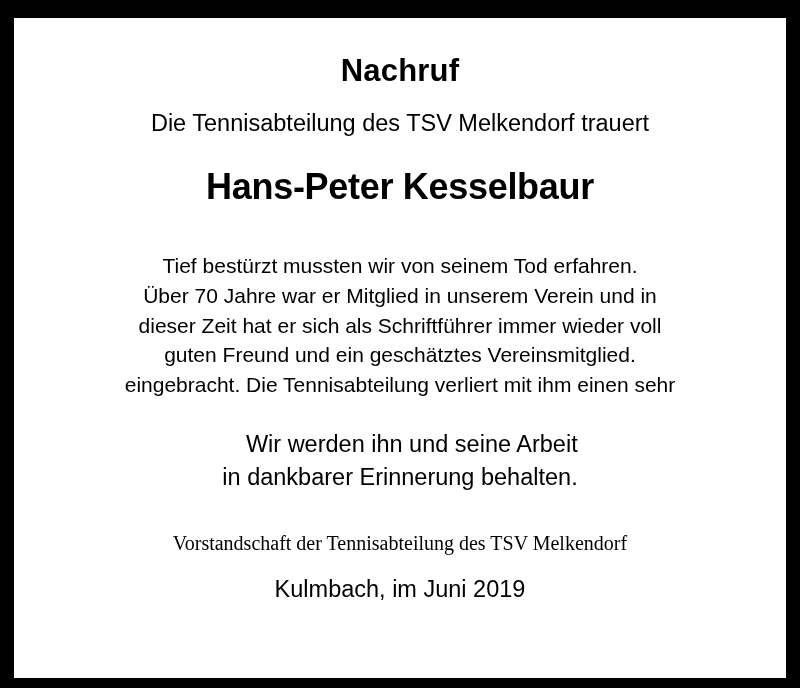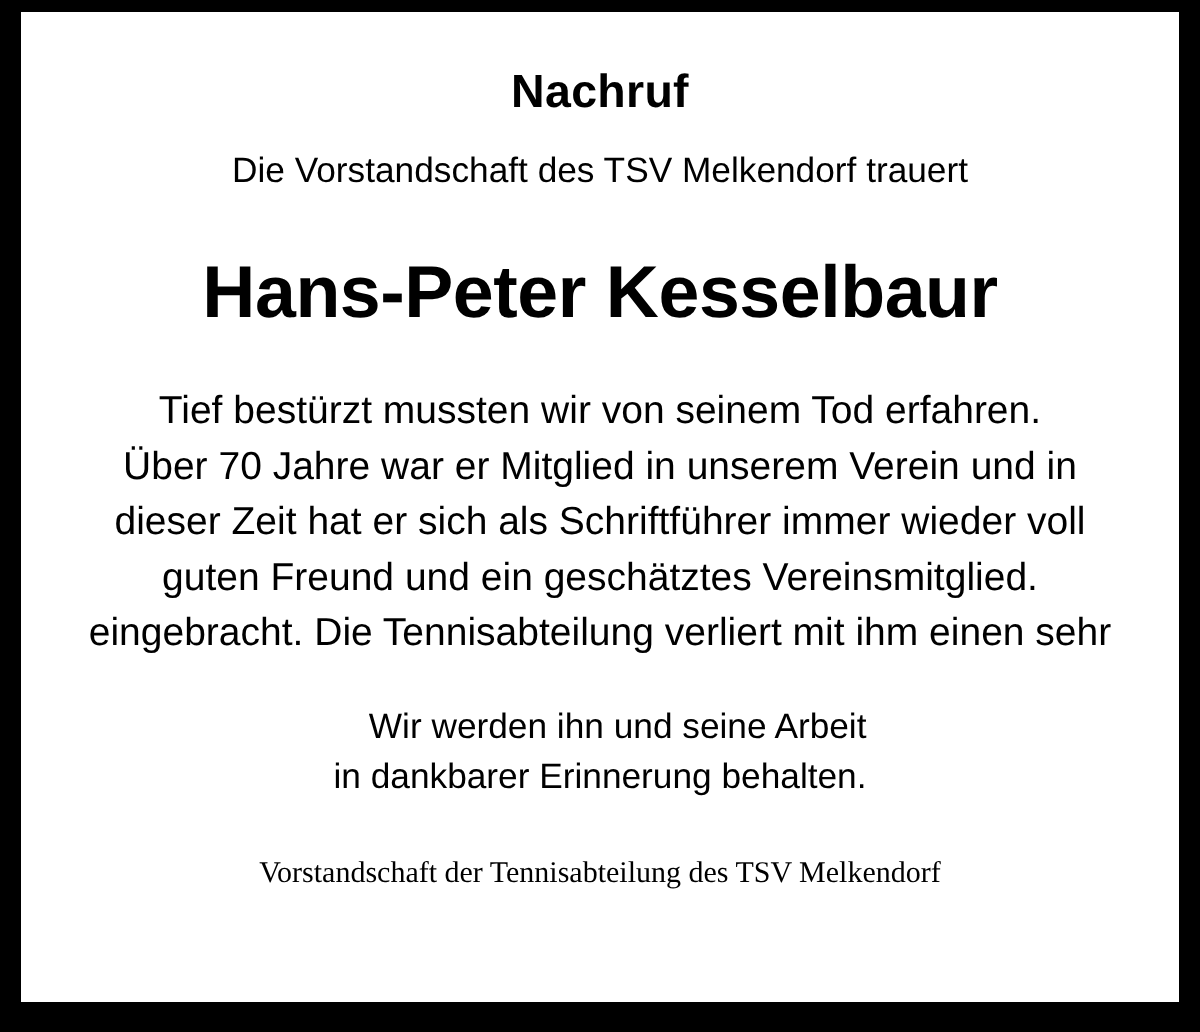--- a/index.html
+++ b/index.html
@@ -9,21 +9,21 @@
   }
   body {
     width: 800px;
     height: 688px;
     overflow: hidden;
     font-family: "Liberation Sans", sans-serif;
   }
   .obituary-frame {
     position: absolute;
     left: 14px;
-    top: 8px;
+    top: 18px;
     width: 772px;
     height: 660px;
     background: #ffffff;
     box-sizing: border-box;
   }
   .obituary-inner {
     width: 100%;
     height: 100%;
     box-sizing: border-box;
     padding: 36px 44px 20px 44px;
@@ -43,31 +43,31 @@
   .intro {
     font-size: 23.5px;
     line-height: 1.33;
     margin: 0 0 28px 0;
     max-width: 680px;
   }
   .intro div {
     white-space: nowrap;
   }
   .deceased-name {
-    font-size: 49px;
+    font-size: 36px;
     font-weight: bold;
     line-height: 1.1;
-    margin: 12px 0 32px 0;
+    margin: 0 0 32px 0;
     letter-spacing: -0.3px;
     white-space: nowrap;
   }
   .body-text {
-    font-size: 26px;
+    font-size: 21px;
     line-height: 1.42;
-    margin: 0 0 28px 0;
+    margin: 12px 0 28px 0;
     max-width: 700px;
   }
   .body-text div {
     white-space: nowrap;
   }
   .closing {
     font-size: 23.5px;
     line-height: 1.42;
     margin: 0 0 34px 0;
     text-align: right;
@@ -91,35 +91,36 @@
 </style>
 </head>
 <body>
 
 <div class="obituary-frame">
   <div class="obituary-inner">
 
     <div class="heading">Nachruf</div>
 
     <div class="intro">
-      <div>Die Vorstandschaft des TSV Melkendorf trauert</div>
+      <div>Die Tennisabteilung des TSV Melkendorf trauert</div>
     </div>
 
     <div class="deceased-name">Hans-Peter Kesselbaur</div>
 
     <div class="body-text">
       <div>Tief bestürzt mussten wir von seinem Tod erfahren.</div>
       <div>Über 70 Jahre war er Mitglied in unserem Verein und in</div>
       <div>dieser Zeit hat er sich als Schriftführer immer wieder voll</div>
       <div>guten Freund und ein geschätztes Vereinsmitglied.</div>
       <div>eingebracht. Die Tennisabteilung verliert mit ihm einen sehr</div>
     </div>
 
     <div class="closing">
       <div>Wir werden ihn und seine Arbeit</div>
       <div>in dankbarer Erinnerung behalten.</div>
     </div>
 
     <div class="signature">Vorstandschaft der Tennisabteilung des TSV Melkendorf</div>
 
+    <div class="place-date">Kulmbach, im Juni 2019</div>
 
   </div>
 </div>
 
 </body></html>

